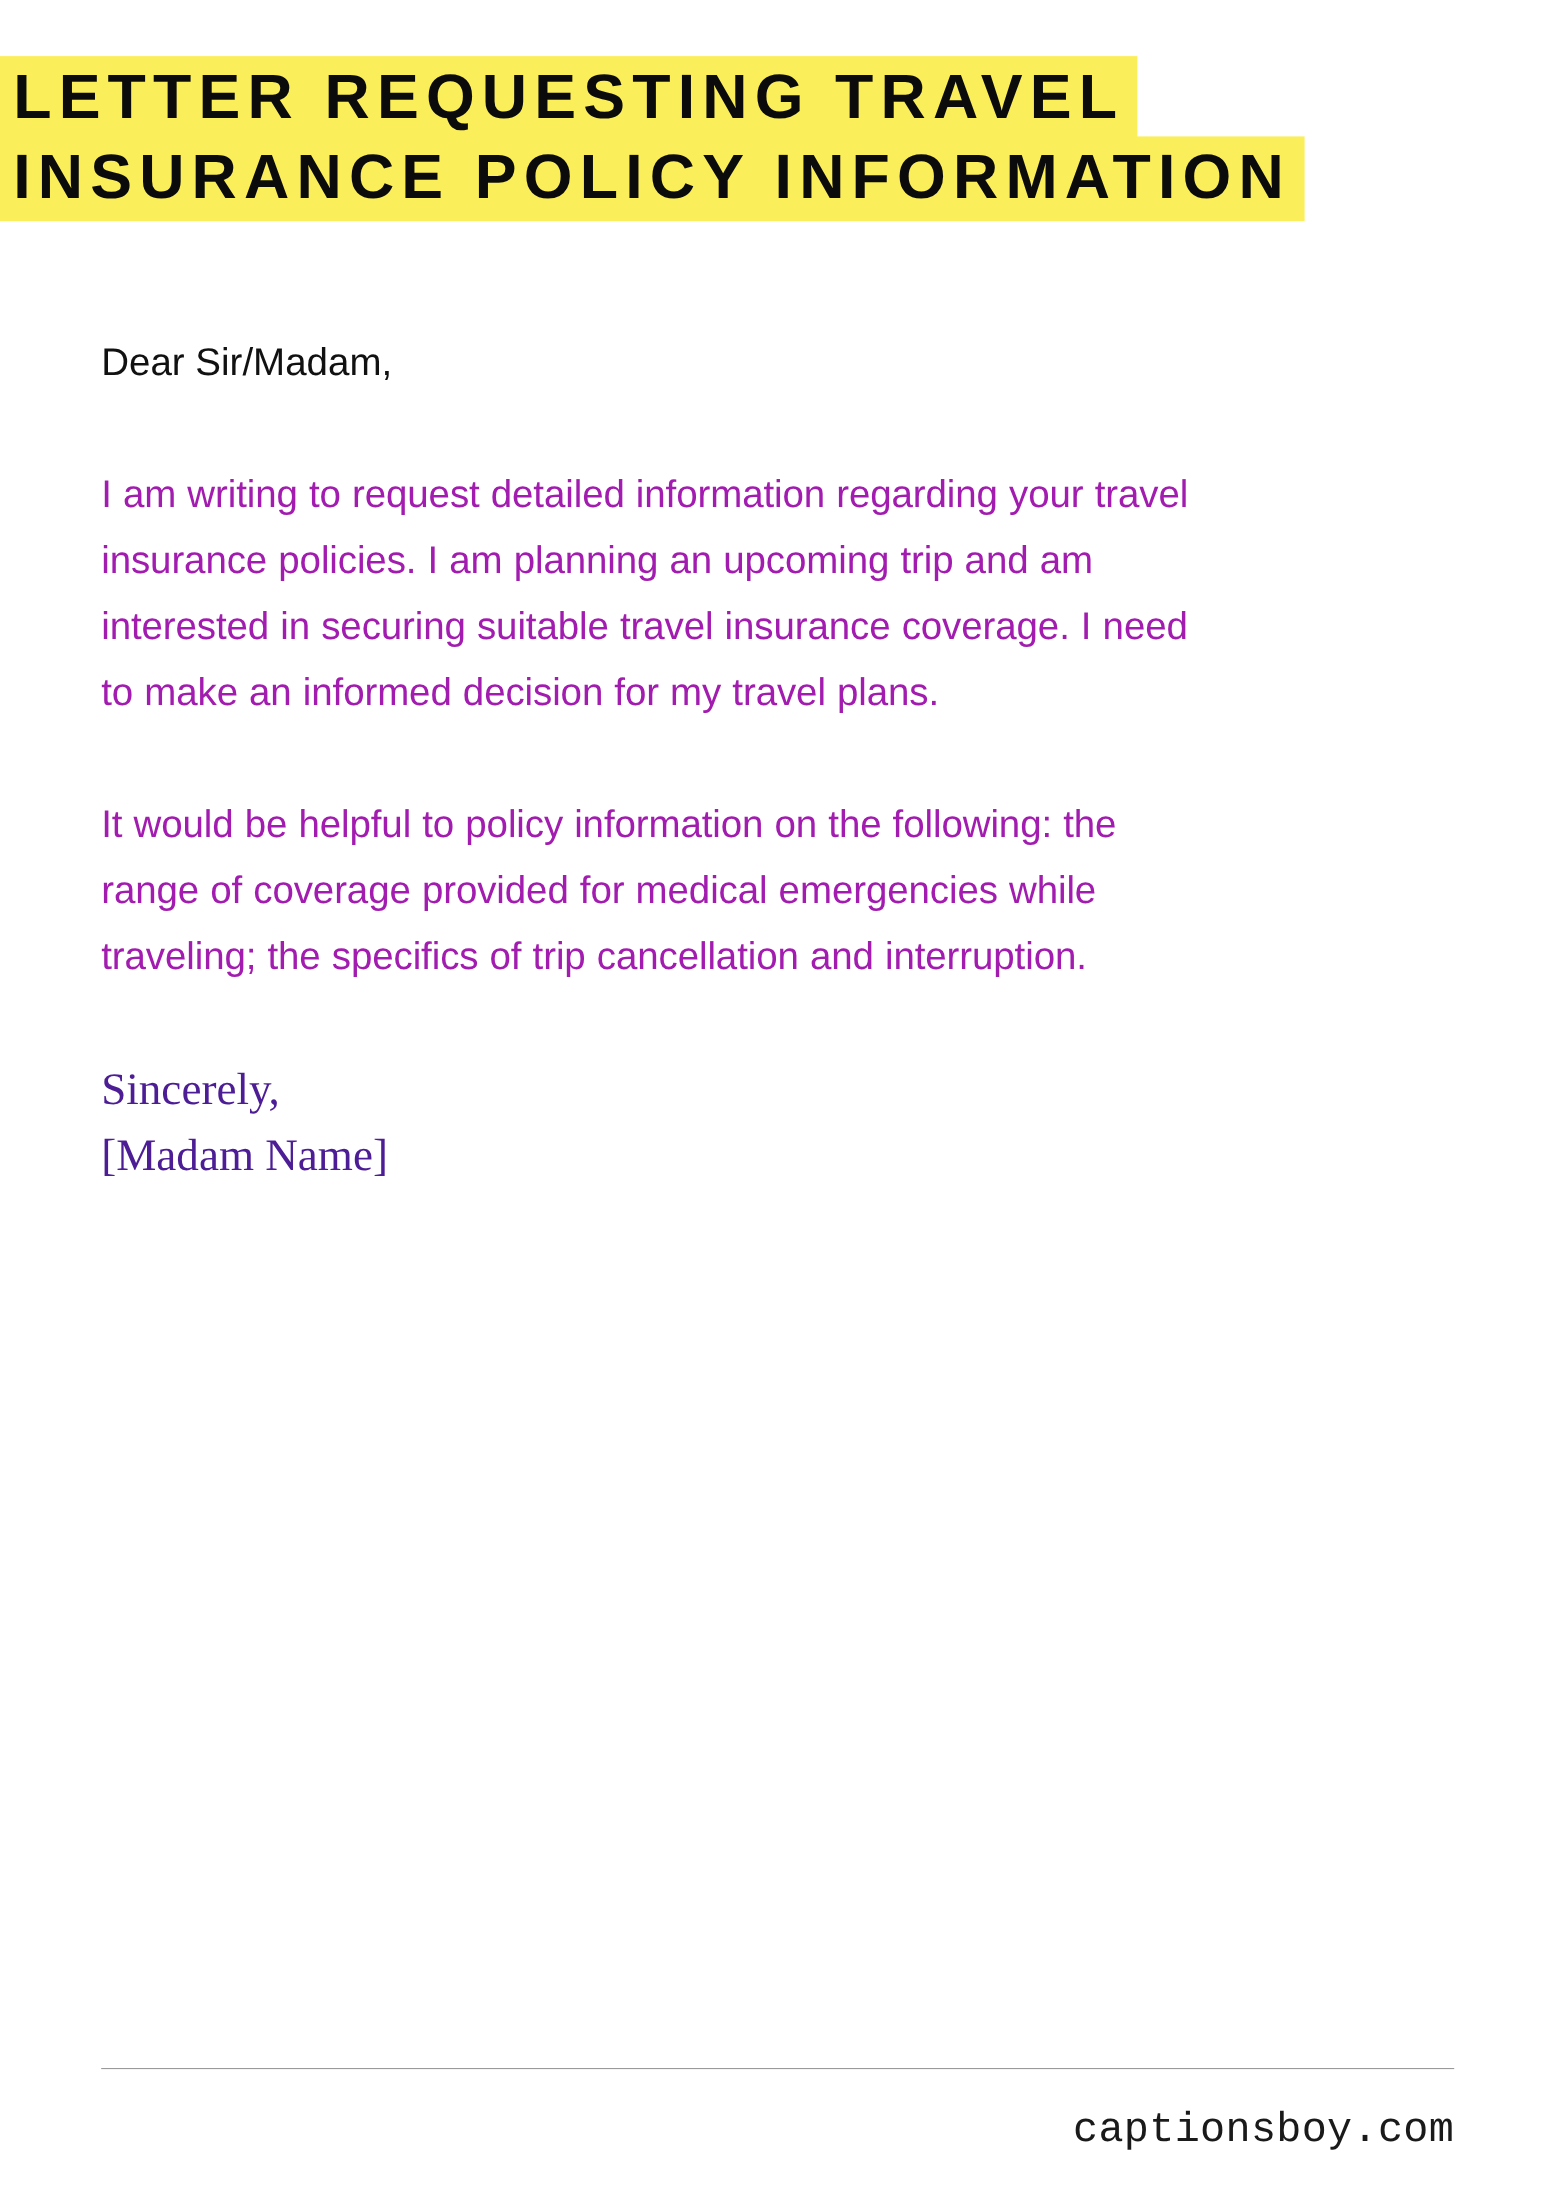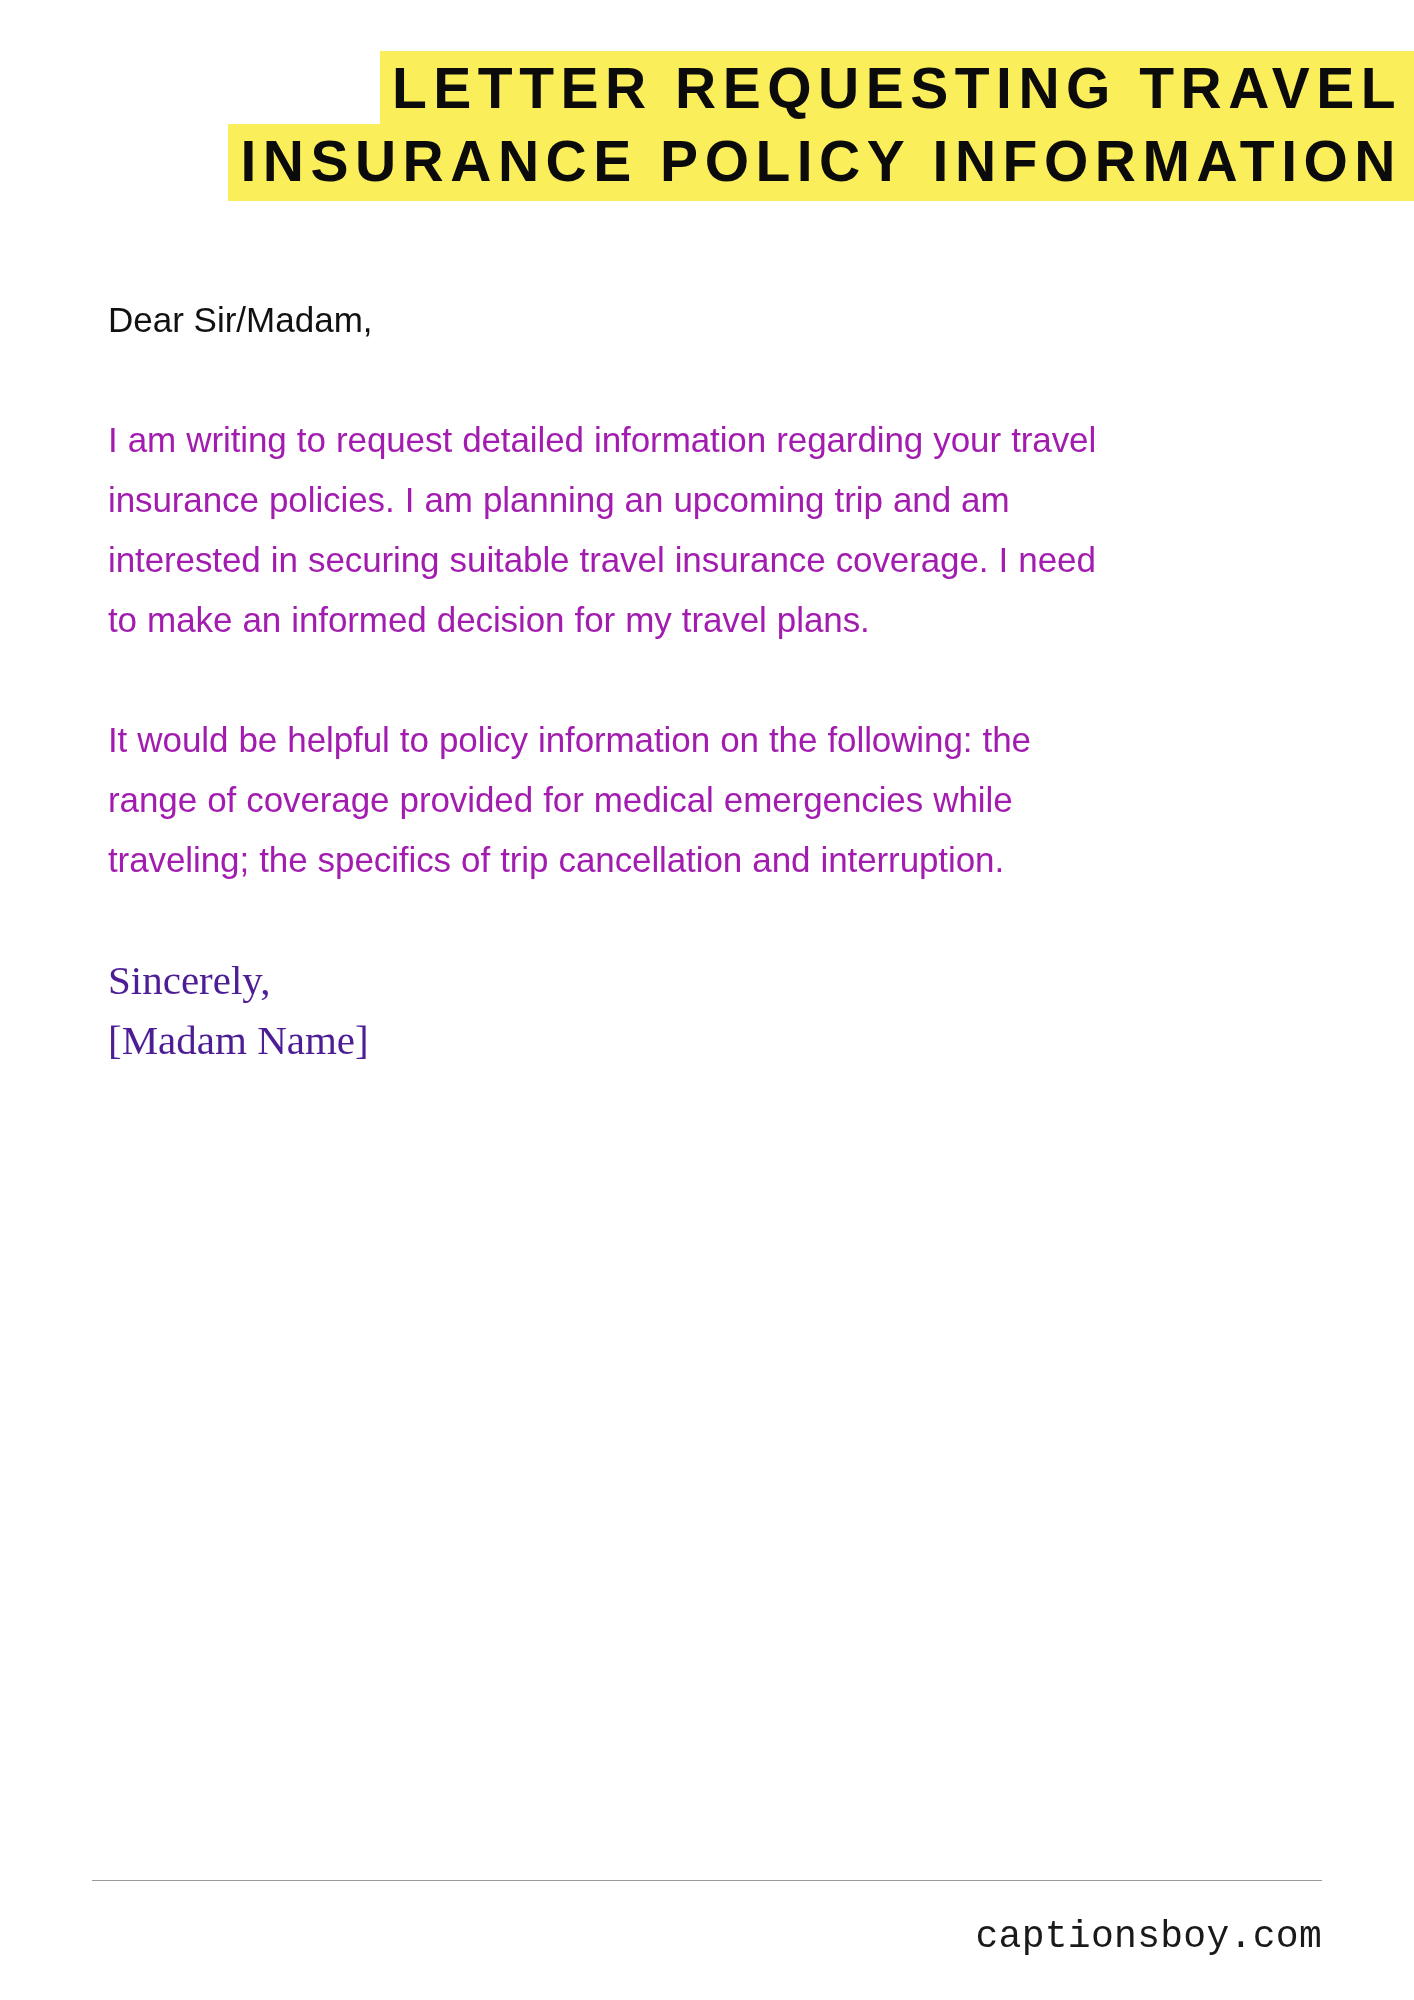--- a/index.html
+++ b/index.html
@@ -22,21 +22,21 @@
     padding: 0;
     box-sizing: border-box;
   }
 
   
   .title-block {
     position: absolute;
     left: 0;
     right: 0;
     top: 52px;
-    text-align: right;
+    text-align: left;
   }
   .title-line {
     display: inline-block;
     margin: 0;
     padding: 0;
     line-height: 1;
   }
   .title-line span.hl {
     display: inline;
     background-color: #fbee5b;
@@ -58,23 +58,22 @@
     line-height: 0;
   }
   .title-row + .title-row {
     margin-top: 0px;
   }
 
   
   .body-wrap {
     position: absolute;
     left: 92px;
-    top: 290px;
+    top: 300px;
     width: 1000px;
-    margin-left: 16px;
   }
   .para {
     font-family: "Liberation Sans", sans-serif;
     font-weight: 300;
     font-size: 35px;
     line-height: 60px;
     color: #a21caf;
     margin: 0 0 60px 0;
     letter-spacing: -0.1px;
     word-spacing: 0.5px;

